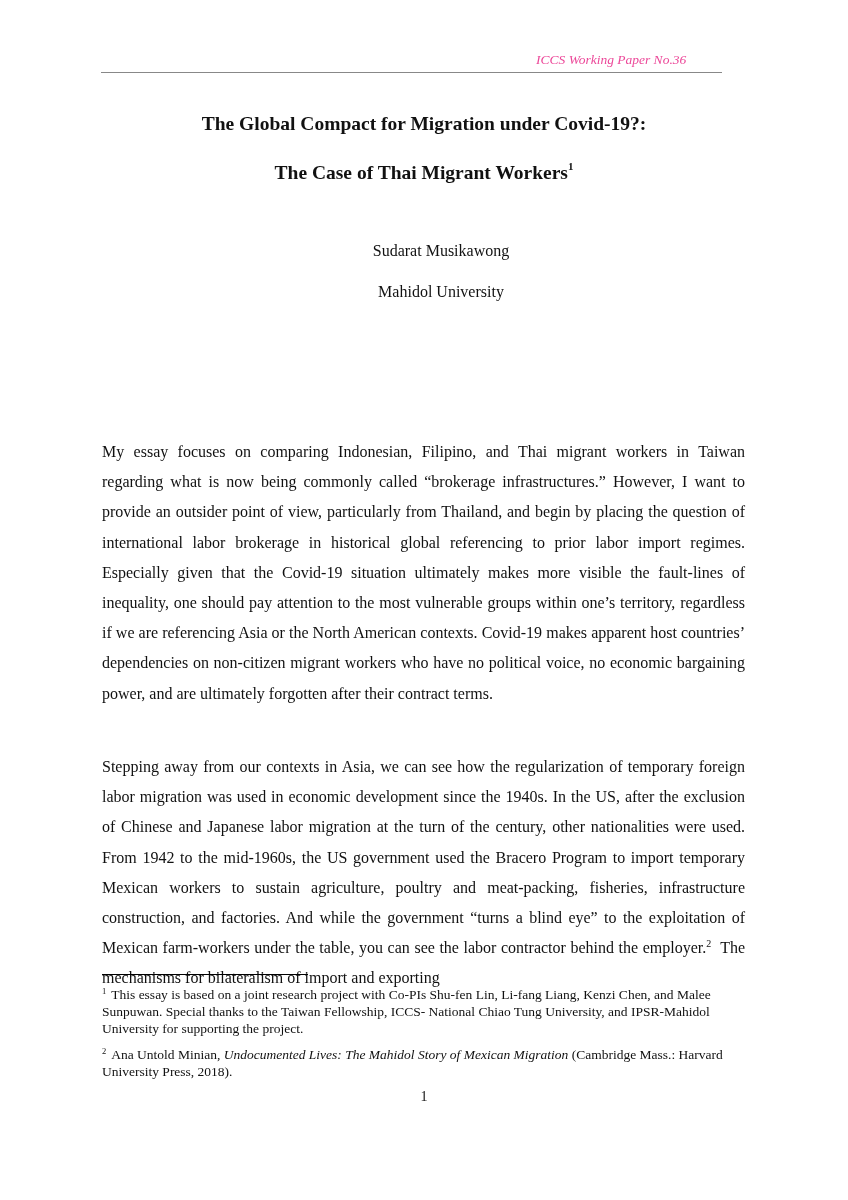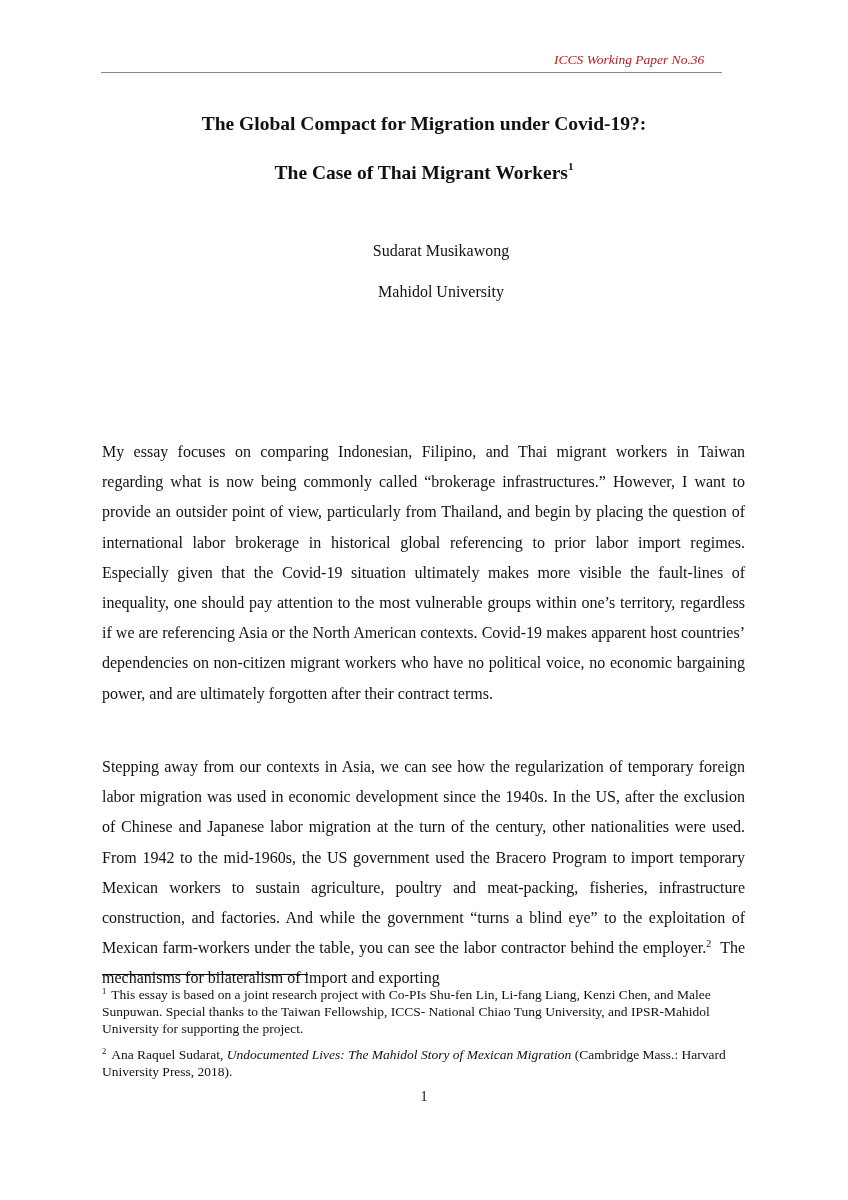--- a/index.html
+++ b/index.html
@@ -2,22 +2,22 @@
 <html><head>
 <meta charset="utf-8">
 <style>
   html, body { margin: 0; padding: 0; background: #ffffff; }
   body { width: 848px; height: 1200px; position: relative; overflow: hidden;
          font-family: "Liberation Serif", "DejaVu Serif", serif; color: #111; }
   .header { position: absolute; left: 101px; top: 48px; width: 621px; height: 24px;
             border-bottom: 1px solid #888; }
   .header .left { position: absolute; left: 0; top: 4px; font-style: italic; font-size: 13.5px;
                   color: #222; letter-spacing: -0.2px; }
-  .header .right { position: absolute; left: 453px; top: 4px; font-style: italic; font-size: 13.5px;
-                   color: #b91c1c; }
+  .header .right { position: absolute; left: 435px; top: 4px; font-style: italic; font-size: 13.5px;
+                   color: #ec4899; }
   .title { position: absolute; left: 0; width: 848px; text-align: center; font-weight: bold;
            font-size: 19.5px; }
   .title sup { font-size: 11px; position: relative; top: -1px; }
   .t1 { top: 113px; }
   .t2 { top: 161px; }
   .author { position: absolute; left: 0; width: 848px; text-align: center; font-size: 16px; margin-left: 17px; }
   .a1 { top: 242px; }
   .a2 { top: 283px; }
   .para { position: absolute; left: 102px; width: 643px; font-size: 16px; line-height: 30.2px;
           text-align: justify; margin-top: 36px; }
@@ -54,16 +54,16 @@
   <span>Stepping away from our contexts in Asia, we can see how the regularization of temporary foreign labor migration was used in economic development since the 1940s. In the US, after the exclusion of Chinese and Japanese labor migration at the turn of the century, other nationalities were used. From 1942 to the mid-1960s, the US government used the Bracero Program to import temporary Mexican workers to sustain agriculture, poultry and meat-packing, fisheries, infrastructure construction, and factories. And while the government “turns a blind eye” to the exploitation of Mexican farm-workers under the table, you can see the labor contractor behind the employer.</span><sup>2</sup><span>&nbsp; The mechanisms for bilateralism of import and exporting</span>
 </div>
 
 <div class="fn-rule"></div>
 
 <div class="footnote f1">
   <sup>1</sup><span>This essay is based on a joint research project with Co-PIs Shu-fen Lin, Li-fang Liang, Kenzi Chen, and Malee Sunpuwan. Special thanks to the Taiwan Fellowship, ICCS- National Chiao Tung University, and IPSR-Mahidol University for supporting the project.</span>
 </div>
 
 <div class="footnote f2">
-  <sup>2</sup><span>Ana Raquel Sudarat, </span><i>Undocumented Lives: The Mahidol Story of Mexican Migration</i><span> (Cambridge Mass.: Harvard University Press, 2018).</span>
+  <sup>2</sup><span>Ana Untold Minian, </span><i>Undocumented Lives: The Mahidol Story of Mexican Migration</i><span> (Cambridge Mass.: Harvard University Press, 2018).</span>
 </div>
 
 <div class="page-num">1</div>
 
 </body></html>

